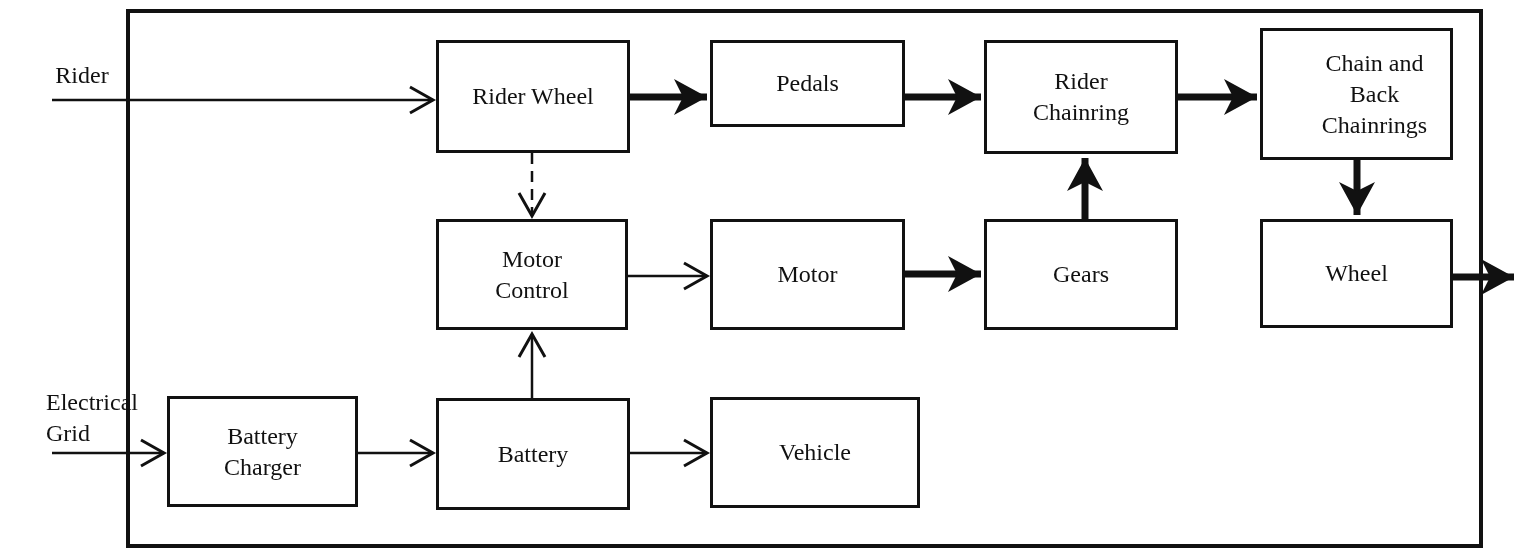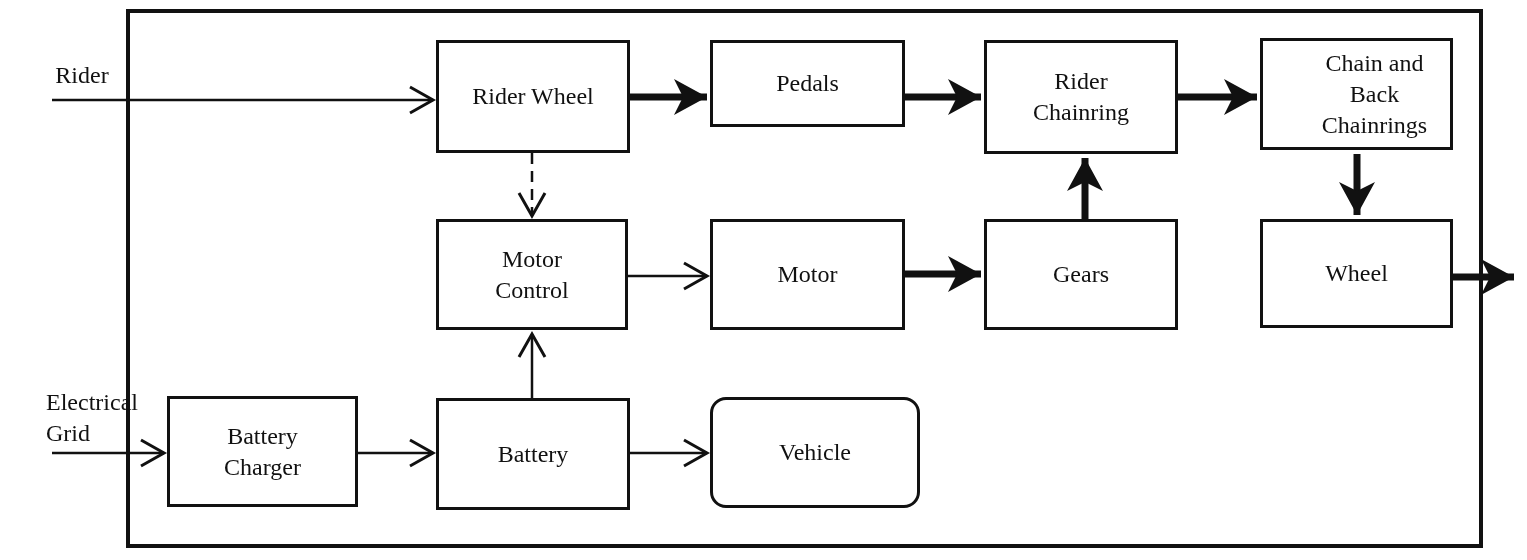--- a/index.html
+++ b/index.html
@@ -102,21 +102,21 @@
       <div class="node" style="left: 436px; top: 40px; width: 194px; height: 113px;">
         <div>Rider Wheel</div>
       </div>
       <div class="node" style="left: 710px; top: 40px; width: 195px; height: 87px;">
         <div>Pedals</div>
       </div>
       <div class="node" style="left: 984px; top: 40px; width: 194px; height: 114px;">
         <div>Rider</div>
         <div>Chainring</div>
       </div>
-      <div class="node" style="left: 1260px; top: 38px; width: 193px; height: 112px; padding-left: 36px;">
+      <div class="node" style="left: 1260px; top: 28px; width: 193px; height: 132px; padding-left: 36px;">
         <div>Chain and</div>
         <div>Back</div>
         <div>Chainrings</div>
       </div>
       <div class="node" style="left: 436px; top: 219px; width: 192px; height: 111px;">
         <div>Motor</div>
         <div>Control</div>
       </div>
       <div class="node" style="left: 710px; top: 219px; width: 195px; height: 111px;">
         <div>Motor</div>
@@ -127,21 +127,21 @@
       <div class="node" style="left: 1260px; top: 219px; width: 193px; height: 109px;">
         <div>Wheel</div>
       </div>
       <div class="node" style="left: 167px; top: 396px; width: 191px; height: 111px;">
         <div>Battery</div>
         <div>Charger</div>
       </div>
       <div class="node" style="left: 436px; top: 398px; width: 194px; height: 112px;">
         <div>Battery</div>
       </div>
-      <div class="node" style="left: 710px; top: 397px; width: 210px; height: 111px; border-radius: 16px;">
+      <div class="node" style="left: 710px; top: 397px; width: 210px; height: 111px;">
         <div>Vehicle</div>
       </div>
     </div>
   <div id="ext-labels">
       <div class="ext-label" style="left: 82px; top: 75px;">
         <div>Rider</div>
       </div>
       <div class="ext-label" style="left: 64px; top: 418px; margin-left: 28px;">
         <div>Electrical</div>
         <div>Grid</div>

